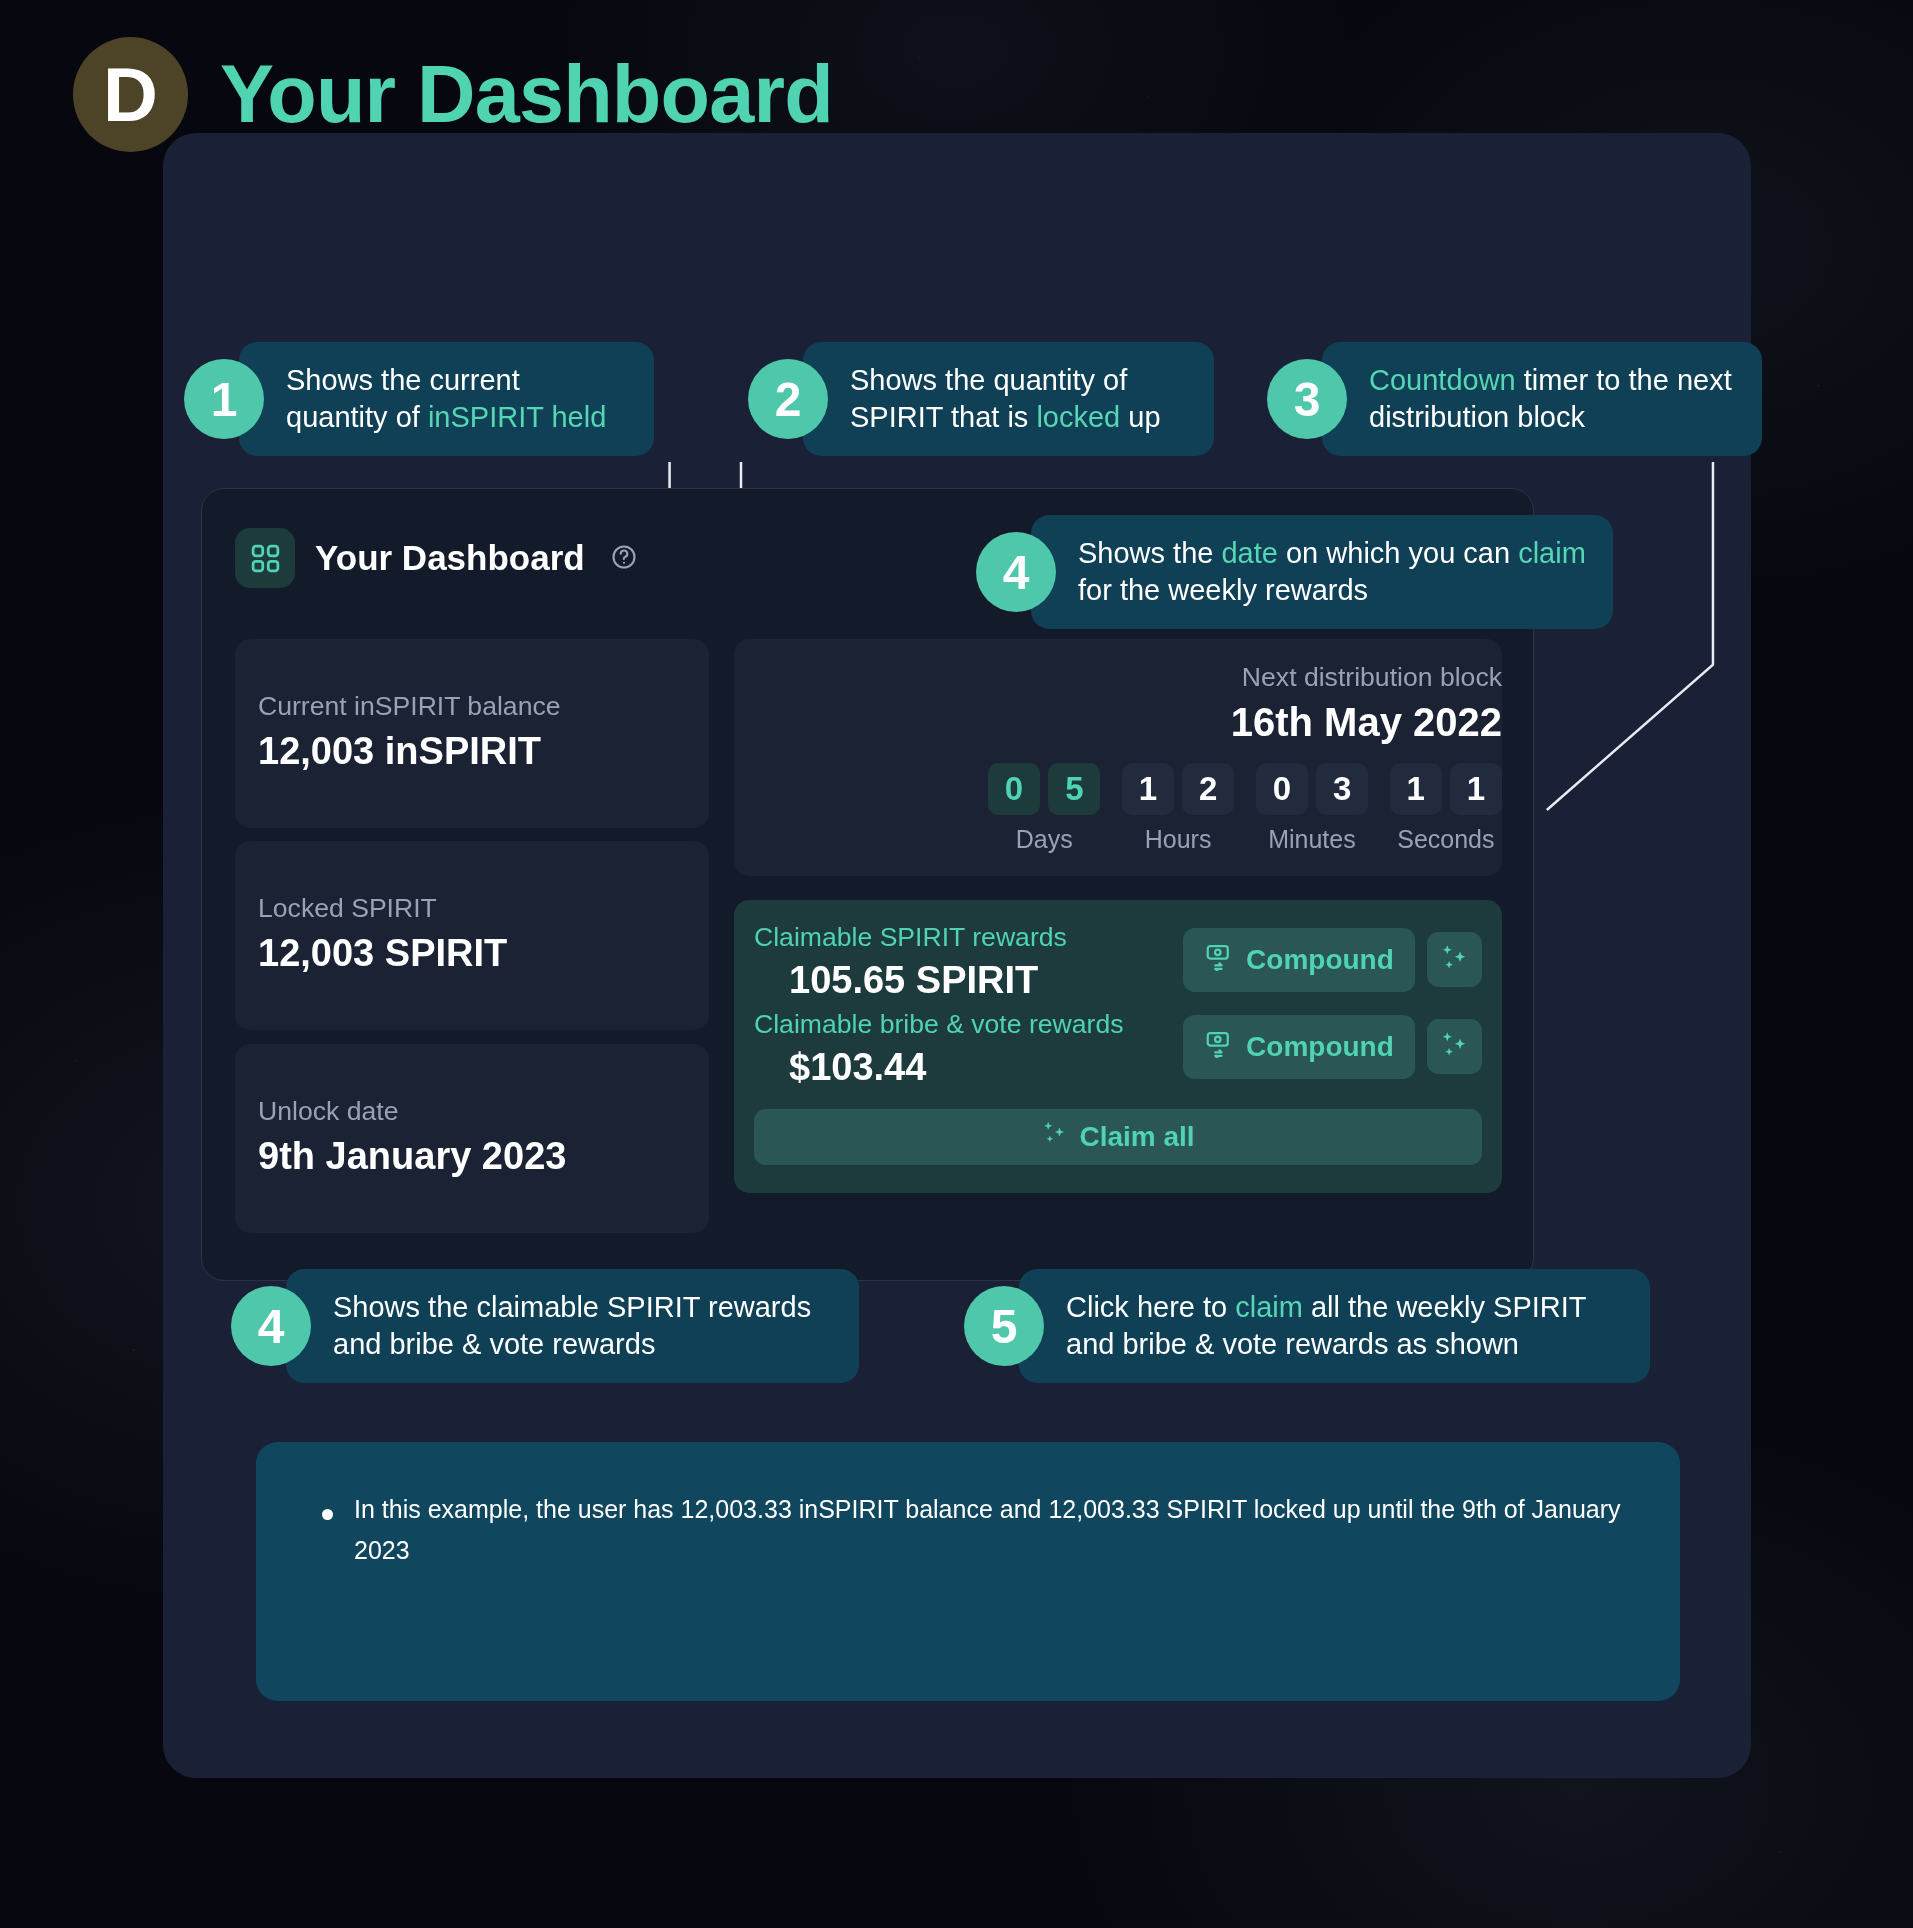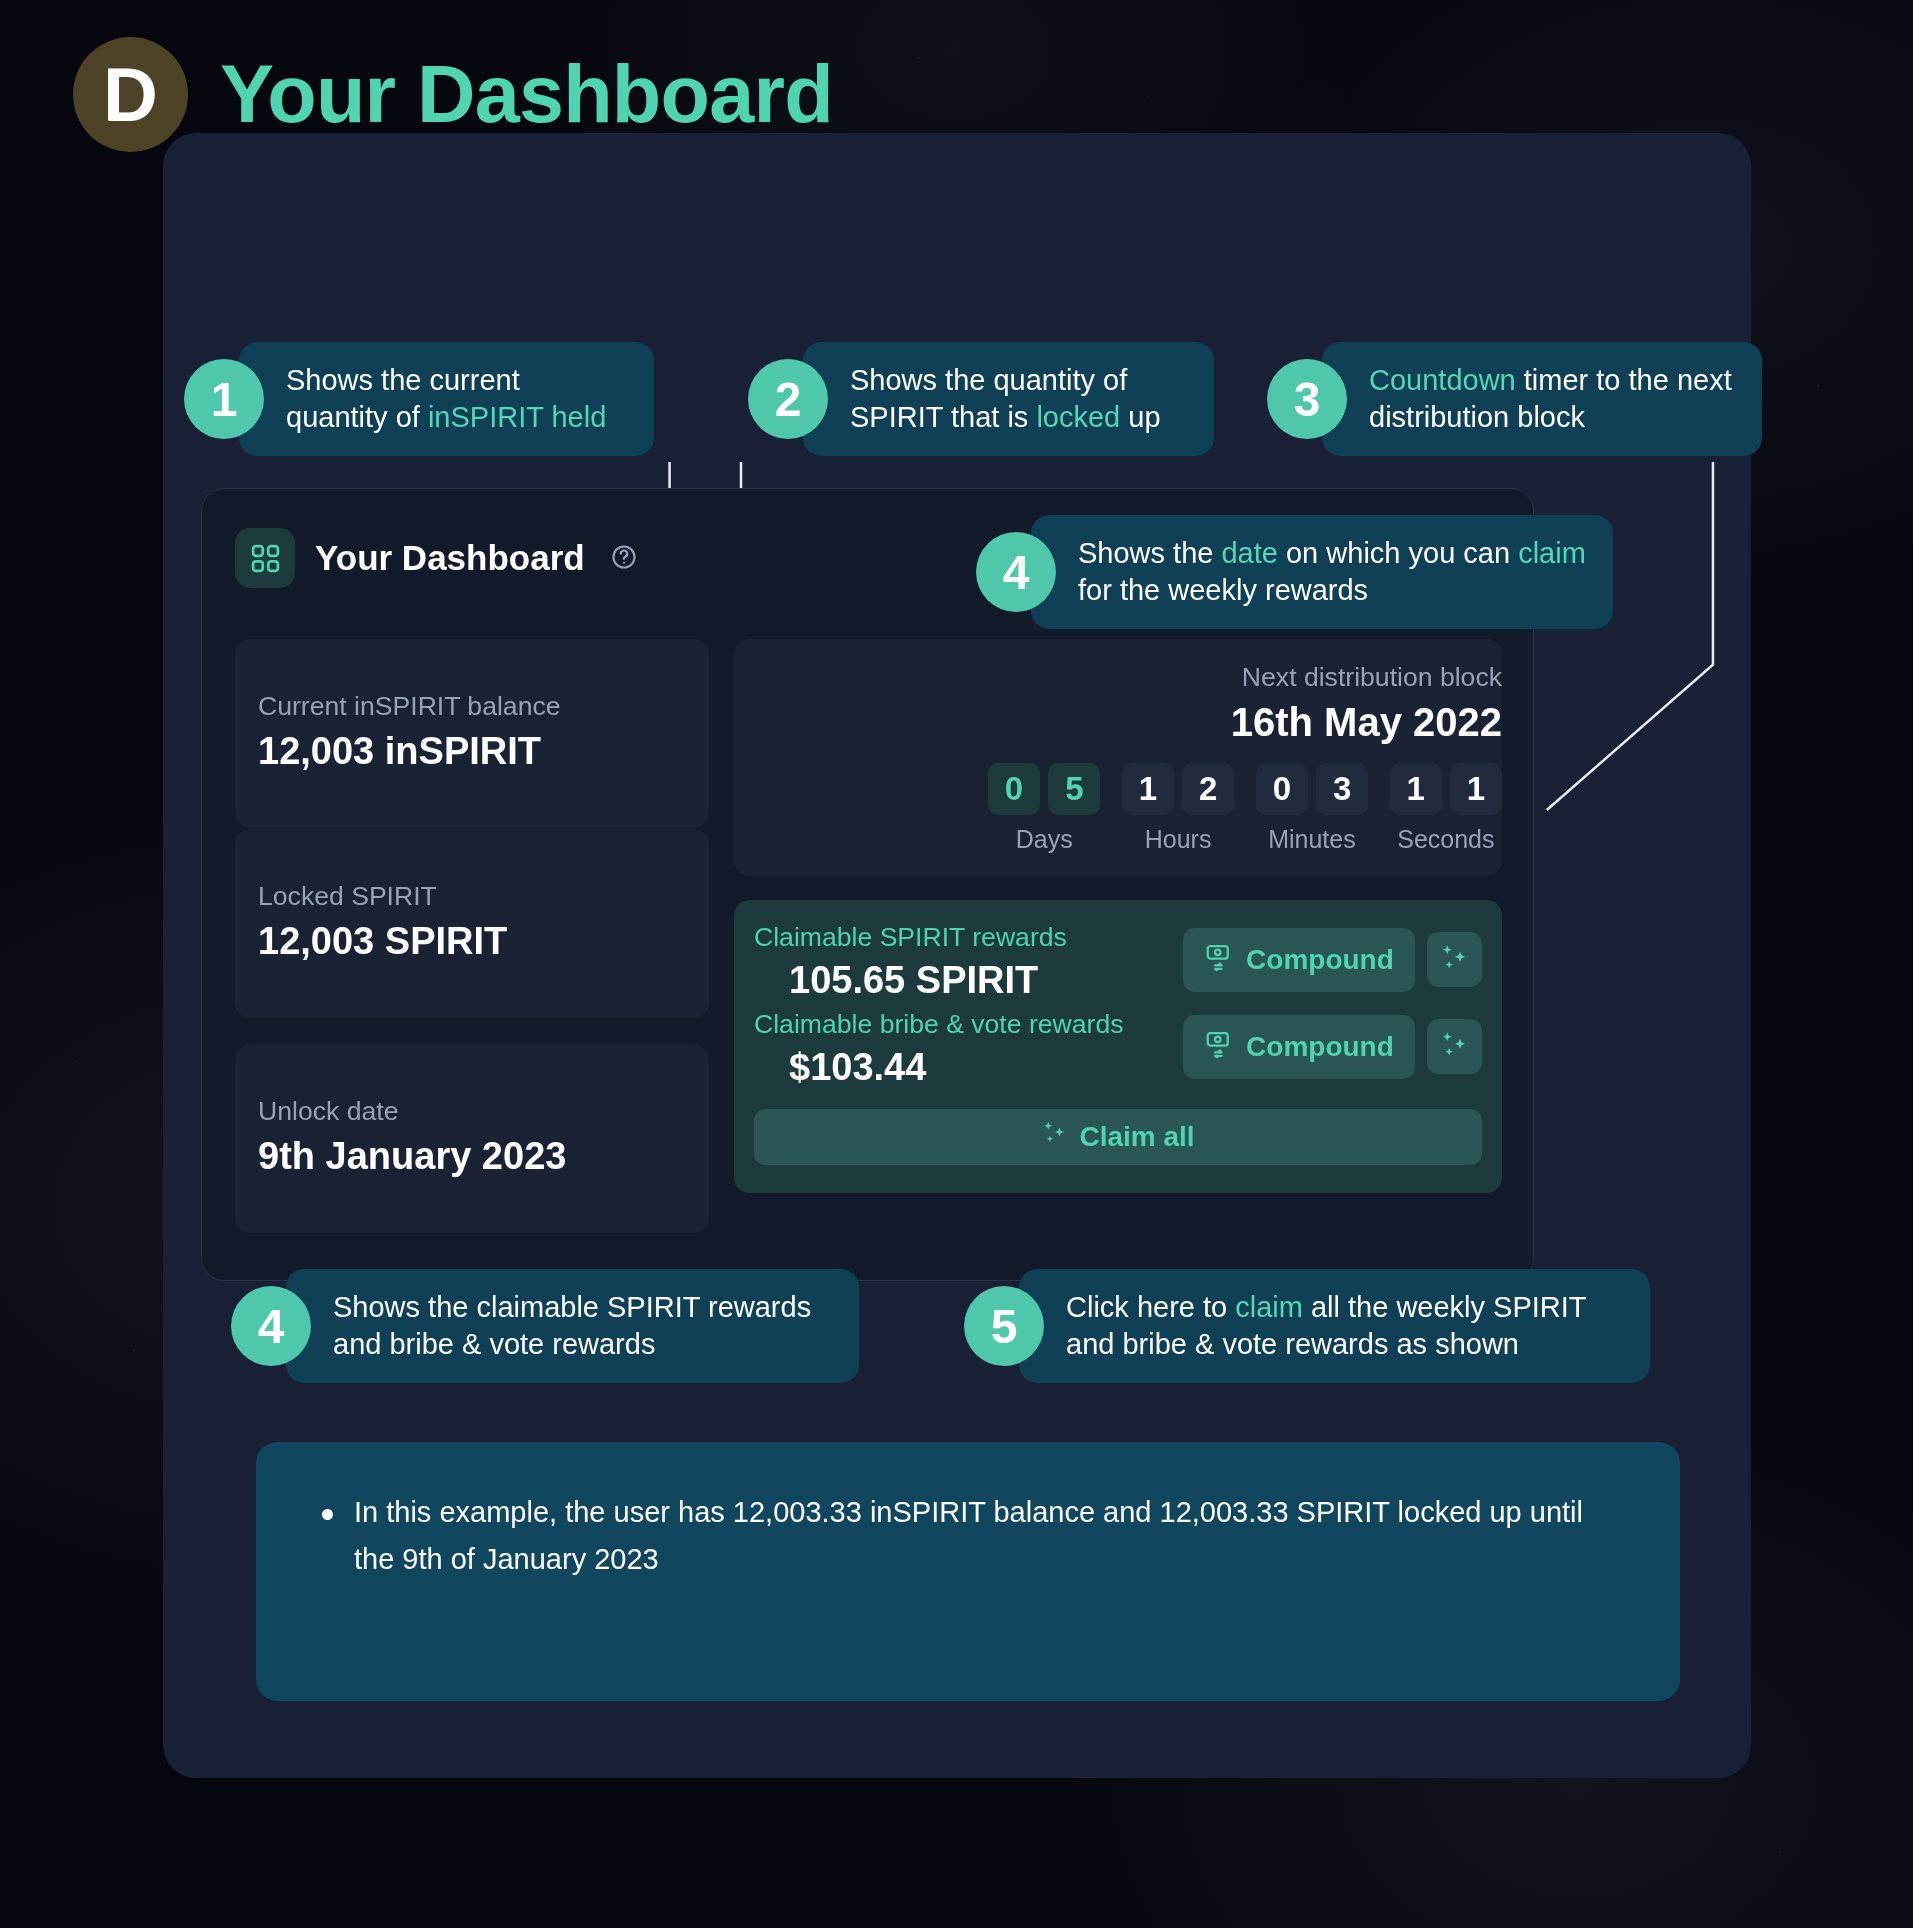--- a/index.html
+++ b/index.html
@@ -115,21 +115,21 @@
   }
   #panel-title { color: #fff; font-size: 35px; font-weight: 700; }
   #help-icon { margin-left: 5px; }
 
   
   .stat {
     position: absolute; left: 33px; width: 474px; height: 189px;
     background: #1a2234; border-radius: 15px;
   }
   #stat1 { top: 150px; }
-  #stat2 { top: 340px; }
+  #stat2 { top: 352px; }
   #stat3 { top: 555px; }
   .stat .lbl { position: absolute; left: 23px; top: 52px; color: #98a2b6; font-size: 26.6px; }
   .stat .val { position: absolute; left: 23px; top: 91px; color: #ffffff; font-size: 38px; font-weight: 700; }
 
   
   #countdown {
     position: absolute; left: 532px; top: 150px;
     width: 768px; height: 237px;
     background: #1a2233; border-radius: 15px;
     display: flex; flex-direction: column; align-items: flex-end;
@@ -178,21 +178,21 @@
   
   #notes {
     position: absolute; left: 256px; top: 1442px;
     width: 1424px; height: 259px;
     background: #10475e; border-radius: 21.6px;
     padding: 47px 58px;
   }
   #notes ul { list-style: none; }
   #notes li {
     position: relative; padding-left: 40px;
-    color: #ffffff; font-size: 29px; line-height: 1.62;
+    color: #ffffff; font-size: 25px; line-height: 1.62;
     margin-bottom: 11.6px;
   }
   #notes li::before {
     content: ""; position: absolute; left: 8.3px; top: 20px;
     width: 10.8px; height: 10.8px; border-radius: 50%; background: #ffffff;
   }
 </style>
 </head>
 <body>
 

